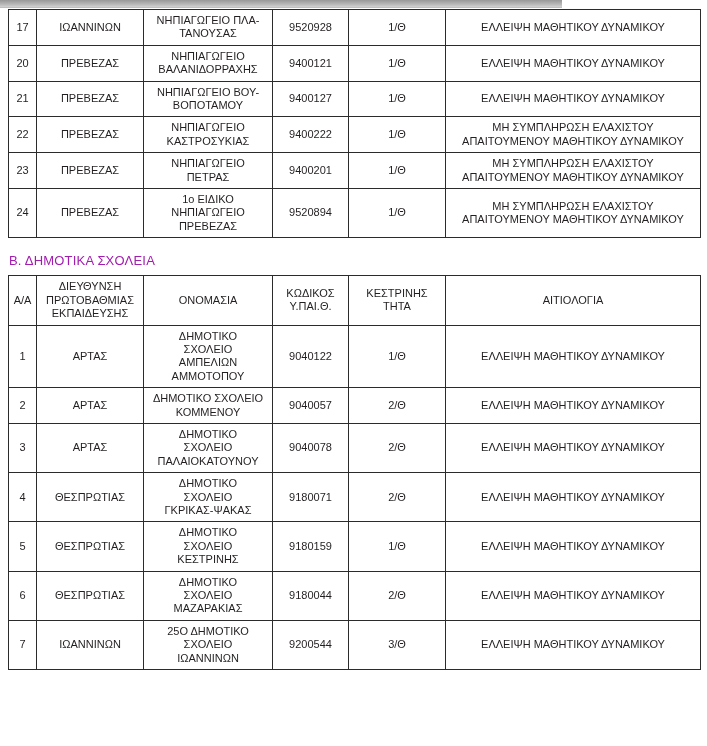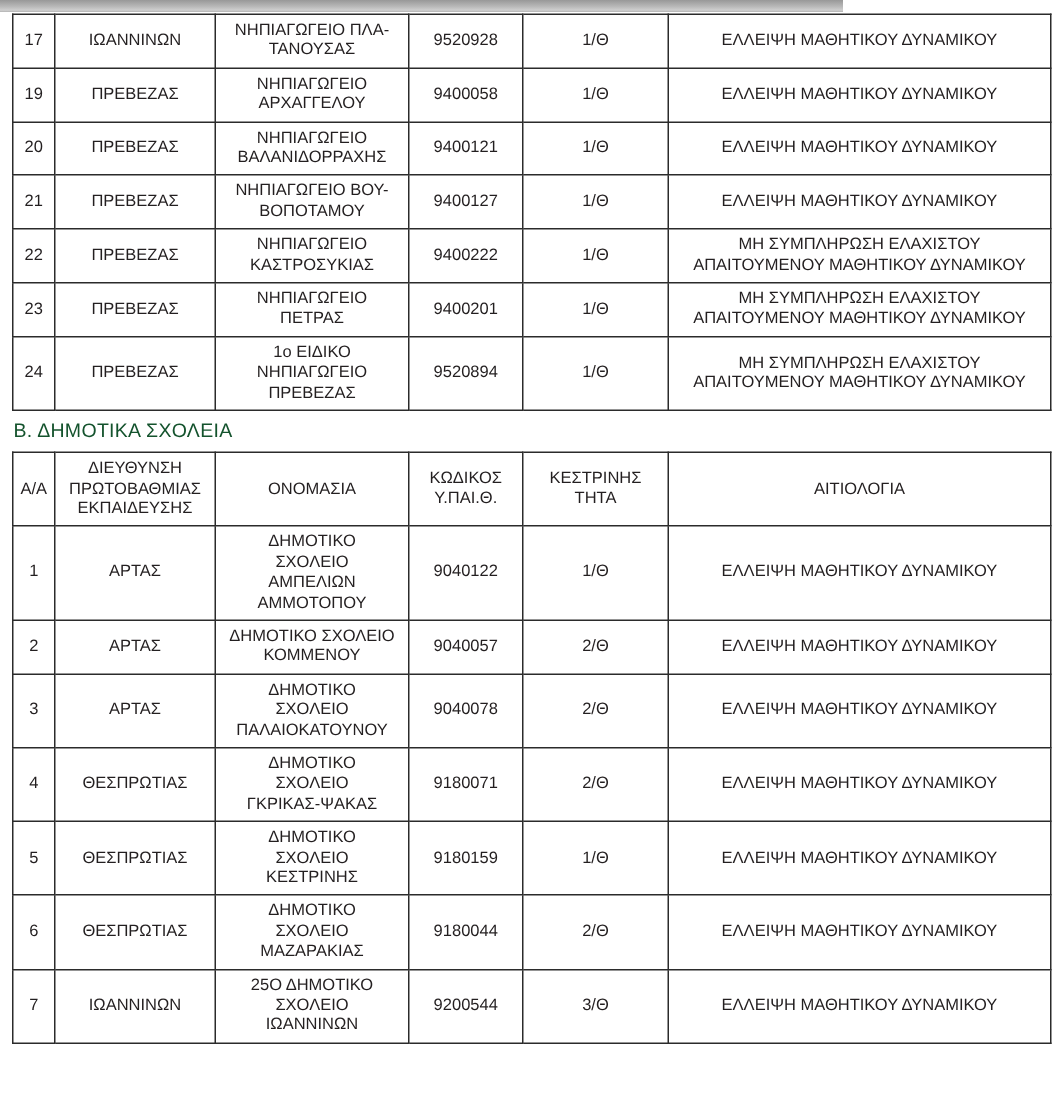--- a/index.html
+++ b/index.html
@@ -51,22 +51,22 @@
   }
   col.c-aa   { width: 28px; }
   col.c-dir  { width: 107px; }
   col.c-name { width: 129px; }
   col.c-code { width: 76px; }
   col.c-org  { width: 97px; }
   col.c-why  { width: 255px; }
 
   .section-heading {
     font-size: 13px;
-    margin: 5px 0 7px 1px;
-    color: #14532d;
+    margin: 15px 0 7px 1px;
+    color: #a21caf;
     letter-spacing: 0.2px;
   }
 </style>
 </head>
 <body>
 
 <div class="page">
 
   <div class="edge-band"></div>
 
@@ -81,29 +81,20 @@
           <col class="c-org">
           <col class="c-why">
       </colgroup>
       <tbody>
           <tr>
             <td>17</td>
             <td>ΙΩΑΝΝΙΝΩΝ</td>
             <td>ΝΗΠΙΑΓΩΓΕΙΟ ΠΛΑ-
 ΤΑΝΟΥΣΑΣ</td>
             <td>9520928</td>
-            <td>1/Θ</td>
-            <td>ΕΛΛΕΙΨΗ ΜΑΘΗΤΙΚΟΥ ΔΥΝΑΜΙΚΟΥ</td>
-          </tr>
-          <tr>
-            <td>19</td>
-            <td>ΠΡΕΒΕΖΑΣ</td>
-            <td>ΝΗΠΙΑΓΩΓΕΙΟ
-ΑΡΧΑΓΓΕΛΟΥ</td>
-            <td>9400058</td>
             <td>1/Θ</td>
             <td>ΕΛΛΕΙΨΗ ΜΑΘΗΤΙΚΟΥ ΔΥΝΑΜΙΚΟΥ</td>
           </tr>
           <tr>
             <td>20</td>
             <td>ΠΡΕΒΕΖΑΣ</td>
             <td>ΝΗΠΙΑΓΩΓΕΙΟ
 ΒΑΛΑΝΙΔΟΡΡΑΧΗΣ</td>
             <td>9400121</td>
             <td>1/Θ</td>

